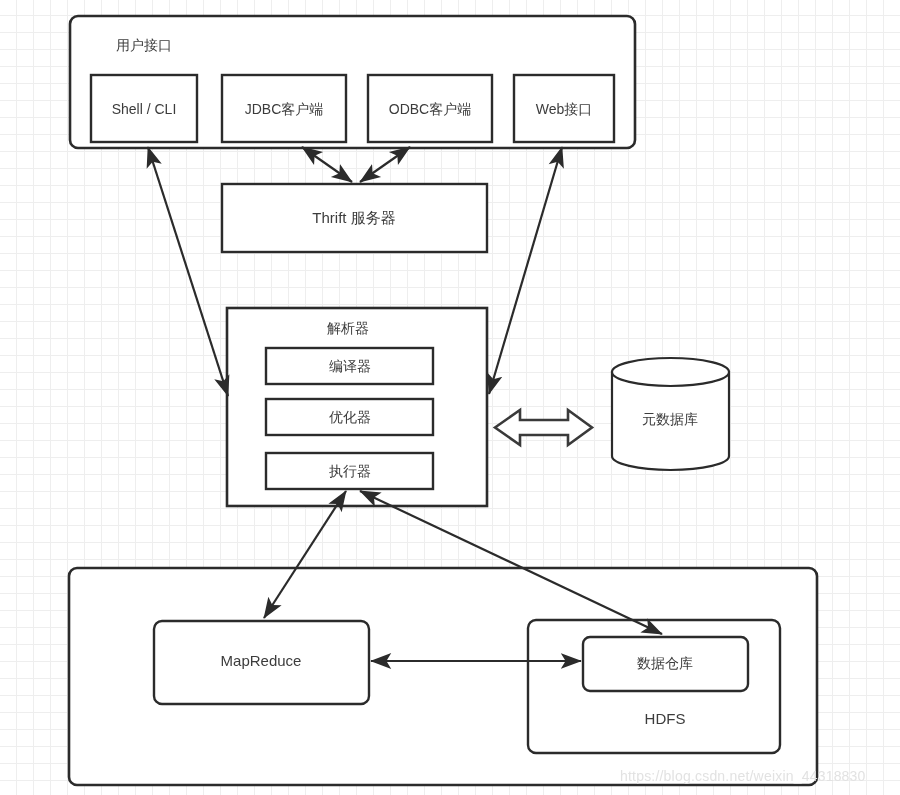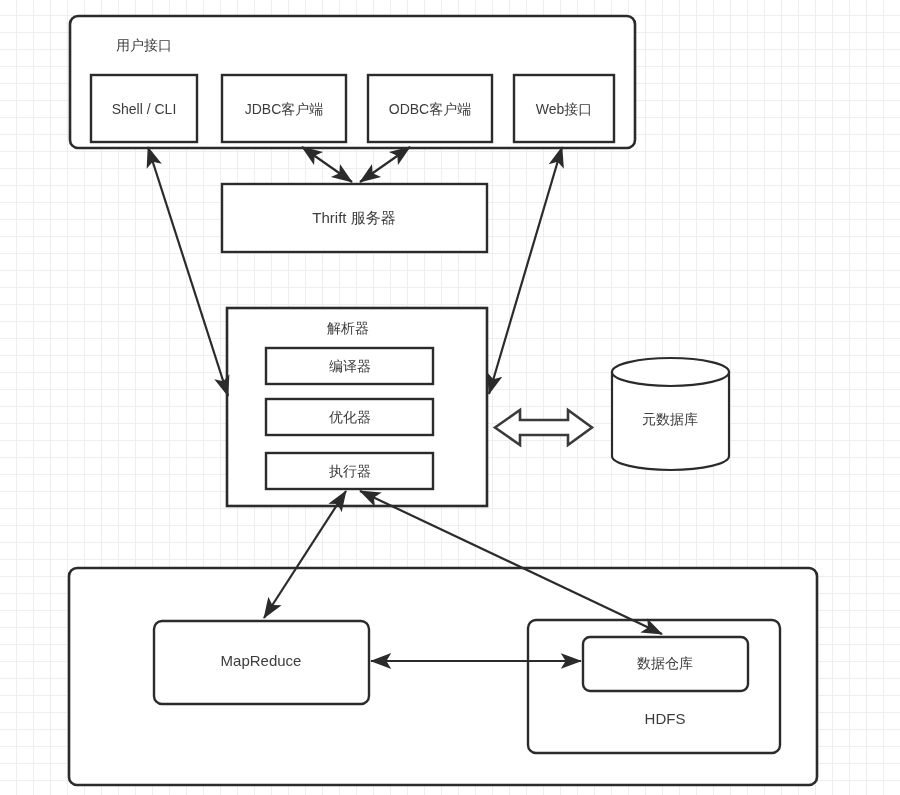--- a/index.html
+++ b/index.html
@@ -145,14 +145,15 @@
       <line class="conn" x1="562" y1="147" x2="489" y2="394" marker-start="url(#arrowStart)" marker-end="url(#arrowEnd)"></line>
 
       <line class="conn" x1="346" y1="491" x2="264" y2="618" marker-start="url(#arrowStart)" marker-end="url(#arrowEnd)"></line>
 
       <line class="conn" x1="360" y1="491" x2="662" y2="634" marker-start="url(#arrowStart)" marker-end="url(#arrowEnd)"></line>
 
       <line class="conn" x1="371" y1="661" x2="581" y2="661" marker-start="url(#arrowStart)" marker-end="url(#arrowEnd)"></line>
     </g>
   </svg>
 
+  <div class="watermark">https://blog.csdn.net/weixin_44318830</div>
 
 </div>
 
 </body></html>

